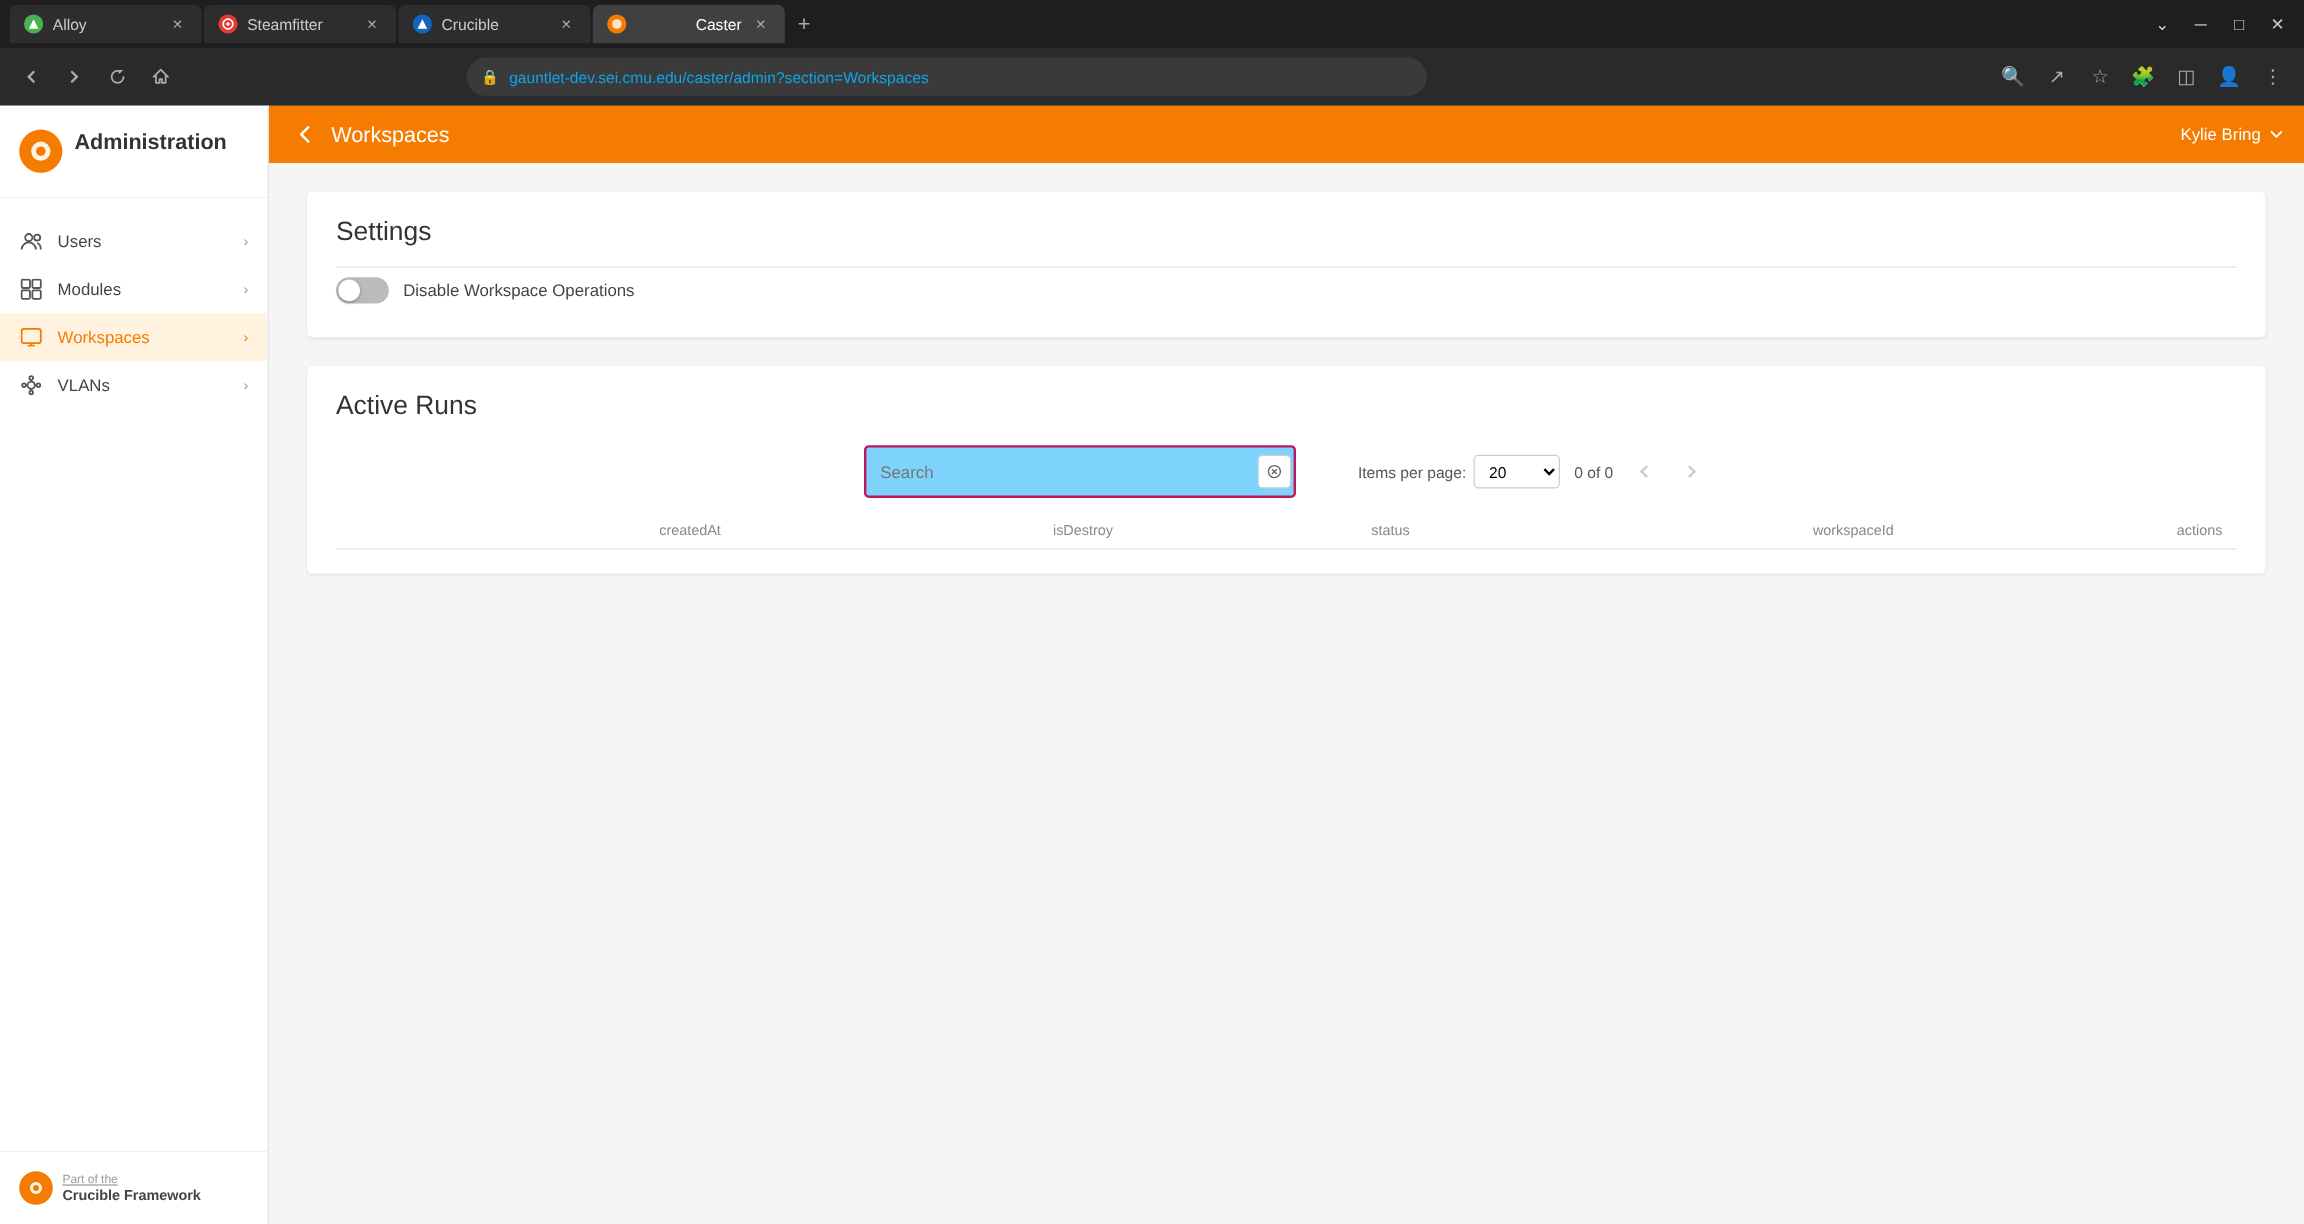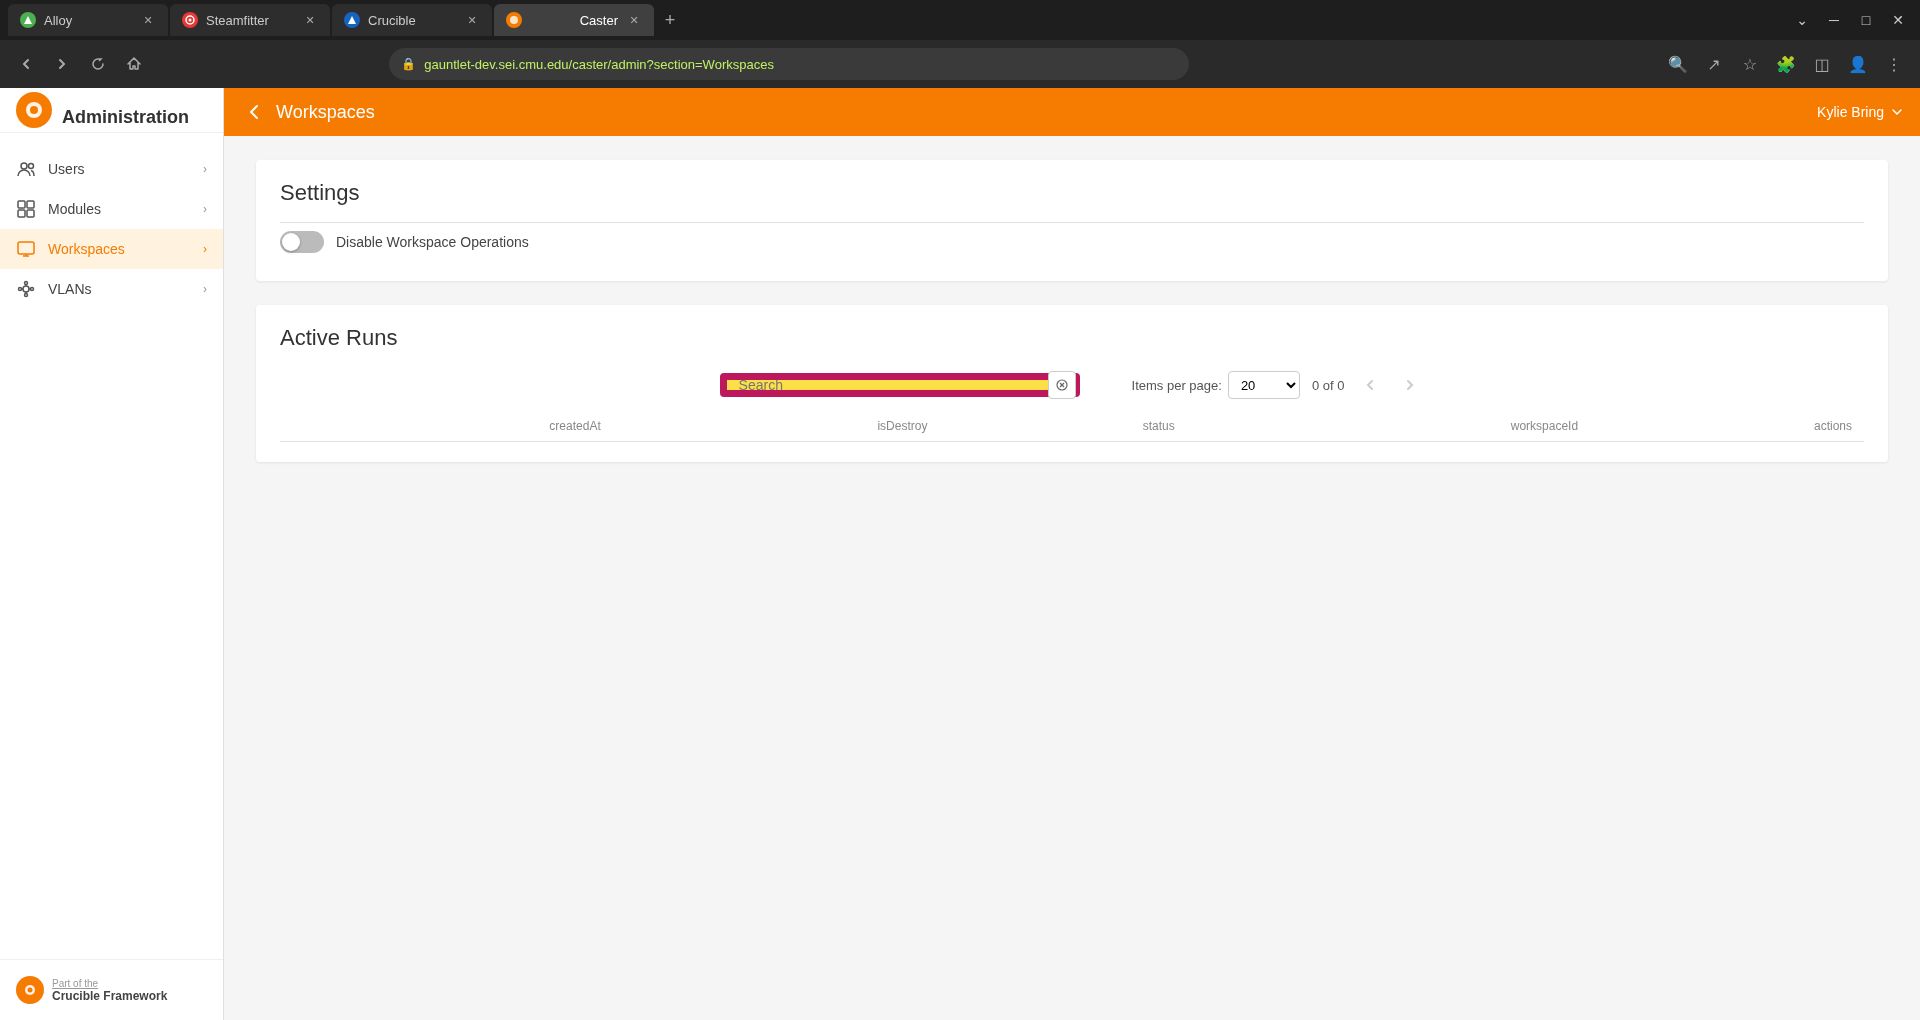--- a/index.html
+++ b/index.html
@@ -114,21 +114,21 @@
       background: #3a3a3a;
       border-radius: 16px;
       display: flex;
       align-items: center;
       padding: 0 12px;
       gap: 8px;
       max-width: 800px;
       margin: 0 auto;
     }
     .address-bar-lock { color: #aaa; font-size: 12px; }
-    .address-bar-url { color: #bef264; font-size: 13px; flex: 1; }
+    .address-bar-url { color: #0ea5e9; font-size: 13px; flex: 1; }
     .browser-actions {
       display: flex;
       align-items: center;
       gap: 8px;
       margin-left: auto;
     }
     .browser-action-btn {
       width: 28px;
       height: 28px;
       display: flex;
@@ -149,23 +149,23 @@
     .sidebar {
       width: 224px;
       background: #fff;
       display: flex;
       flex-direction: column;
       border-right: 1px solid #e0e0e0;
       flex-shrink: 0;
     }
     .sidebar-header {
       display: flex;
-      align-items: flex-end;
+      align-items: flex-start;
       gap: 10px;
-      padding: 4px 16px;
+      padding: 20px 16px;
       border-bottom: 1px solid #f0f0f0;
     }
     .app-logo {
       width: 36px;
       height: 36px;
       background: #f57c00;
       border-radius: 50%;
       display: flex;
       align-items: center;
       justify-content: center;
@@ -350,28 +350,28 @@
       margin-bottom: 12px;
       justify-content: center;
     }
     .search-container {
       position: relative;
       display: flex;
       align-items: center;
     }
     .search-input {
       width: 360px;
-      height: 24px;
-      border: 7px solid #be185d;
+      height: 44px;
+      border: 2px solid #be185d;
       border-radius: 4px;
       padding: 0 36px 0 12px;
       font-size: 14px;
       color: #666;
       outline: none;
-      background: #fde047;
+      background: #7dd3fc;
     }
     .search-clear-btn {
       position: absolute;
       right: 4px;
       width: 28px;
       height: 28px;
       display: flex;
       align-items: center;
       justify-content: center;
       border: 1px solid #ccc;

